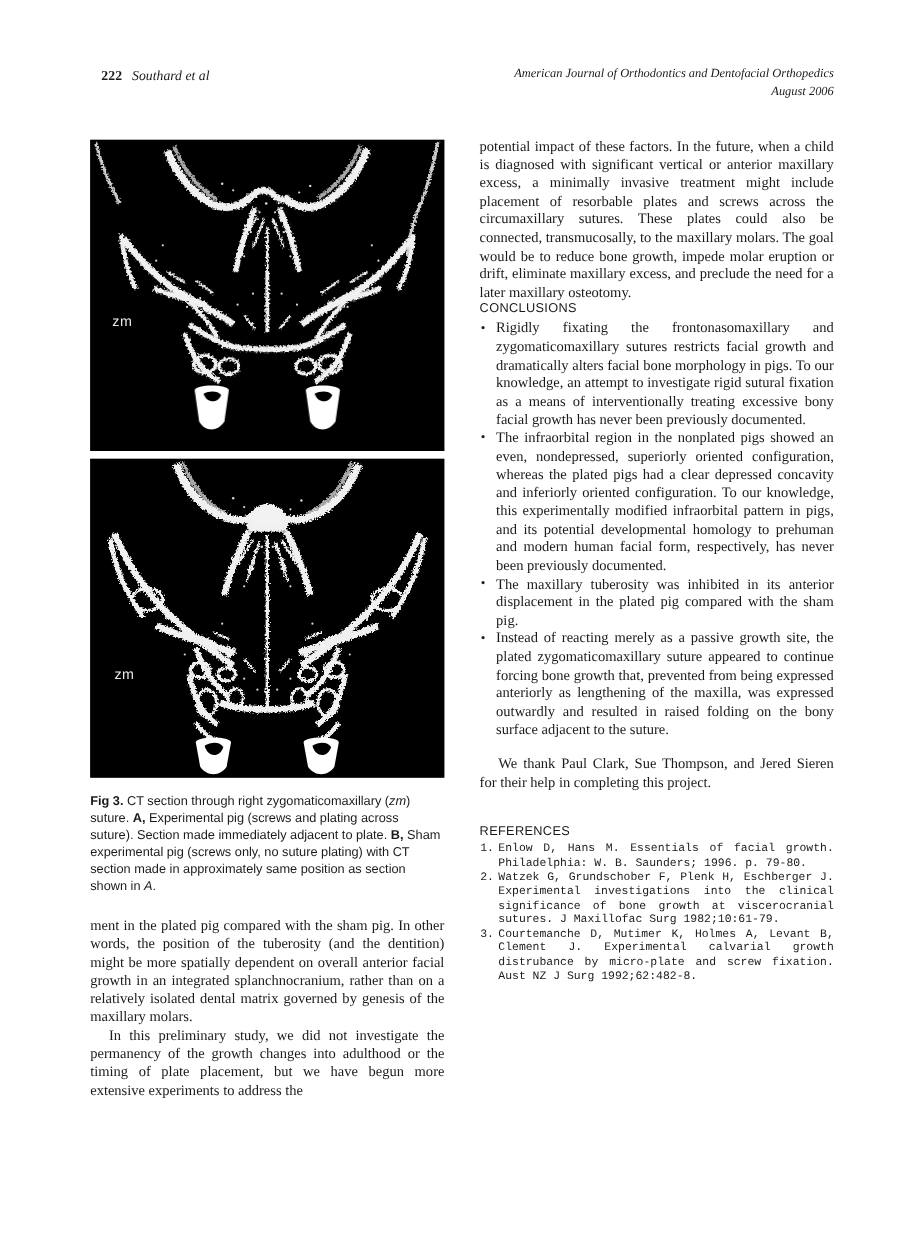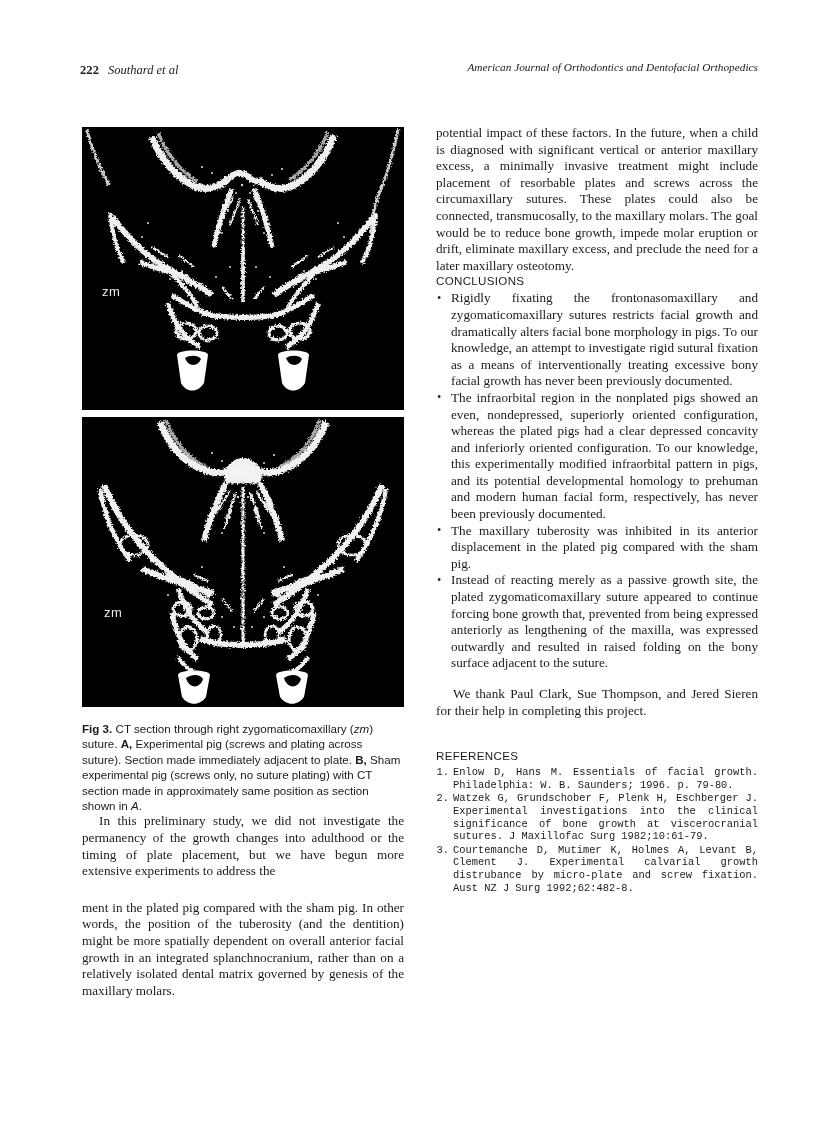--- a/index.html
+++ b/index.html
@@ -24,21 +24,21 @@
   
   .runhead {
     position: absolute;
     left: 80px;
     top: 60px;
     width: 678px;
     height: 40px;
   }
   .runhead-left {
     position: absolute;
-    left: 0;
+    left: 12px;
     top: 0;
     white-space: nowrap;
   }
   .runhead-pageno {
     font-family: "Liberation Serif", serif;
     font-weight: bold;
     font-size: 12.5px;
     letter-spacing: 0.1px;
   }
   .runhead-authors {
@@ -188,20 +188,21 @@
 <body>
 
 <div class="page">
 
   <div class="runhead">
     <div class="runhead-left">
       <span class="runhead-pageno">222</span><span class="runhead-authors">Southard et al</span>
     </div>
     <div class="runhead-right">
       <div>American Journal of Orthodontics and Dentofacial Orthopedics</div>
+      <div>August 2006</div>
     </div>
   </div>
 
   <div class="col-left">
 
     <div class="figure">
 
       <div class="ct-panel a">
         <span class="zm-label" style="left:20px; top:157px;">zm</span>
         <svg class="skull" viewBox="0 0 322 283" preserveAspectRatio="none">
@@ -429,22 +430,22 @@
               <circle cx="288" cy="88" r="1"></circle>
           </g>
         </svg>
       </div>
 
       <div class="caption">
         <b>Fig 3.</b><span> CT section through right zygomaticomaxillary (</span><i>zm</i><span>) suture. </span><b>A,</b><span> Experimental pig (screws and plating across suture). Section made immediately adjacent to plate. </span><b>B,</b><span> Sham experimental pig (screws only, no suture plating) with CT section made in approximately same position as section shown in </span><i>A</i><span>.</span>
       </div>
     </div>
 
+    <p class="body after-caption">ment in the plated pig compared with the sham pig. In other words, the position of the tuberosity (and the dentition) might be more spatially dependent on overall anterior facial growth in an integrated splanchnocranium, rather than on a relatively isolated dental matrix governed by genesis of the maxillary molars.</p>
     <p class="body indent">In this preliminary study, we did not investigate the permanency of the growth changes into adulthood or the timing of plate placement, but we have begun more extensive experiments to address the</p>
-    <p class="body after-caption">ment in the plated pig compared with the sham pig. In other words, the position of the tuberosity (and the dentition) might be more spatially dependent on overall anterior facial growth in an integrated splanchnocranium, rather than on a relatively isolated dental matrix governed by genesis of the maxillary molars.</p>
   </div>
 
   <div class="col-right">
 
     <p class="body">potential impact of these factors. In the future, when a child is diagnosed with significant vertical or anterior maxillary excess, a minimally invasive treatment might include placement of resorbable plates and screws across the circumaxillary sutures. These plates could also be connected, transmucosally, to the maxillary molars. The goal would be to reduce bone growth, impede molar eruption or drift, eliminate maxillary excess, and preclude the need for a later maxillary osteotomy.</p>
 
     <h2 class="sec sec-spacer-top">CONCLUSIONS</h2>
 
     <ul class="bullets">
       <li>Rigidly fixating the frontonasomaxillary and zygomaticomaxillary sutures restricts facial growth and dramatically alters facial bone morphology in pigs. To our knowledge, an attempt to investigate rigid sutural fixation as a means of interventionally treating excessive bony facial growth has never been previously documented.</li>

